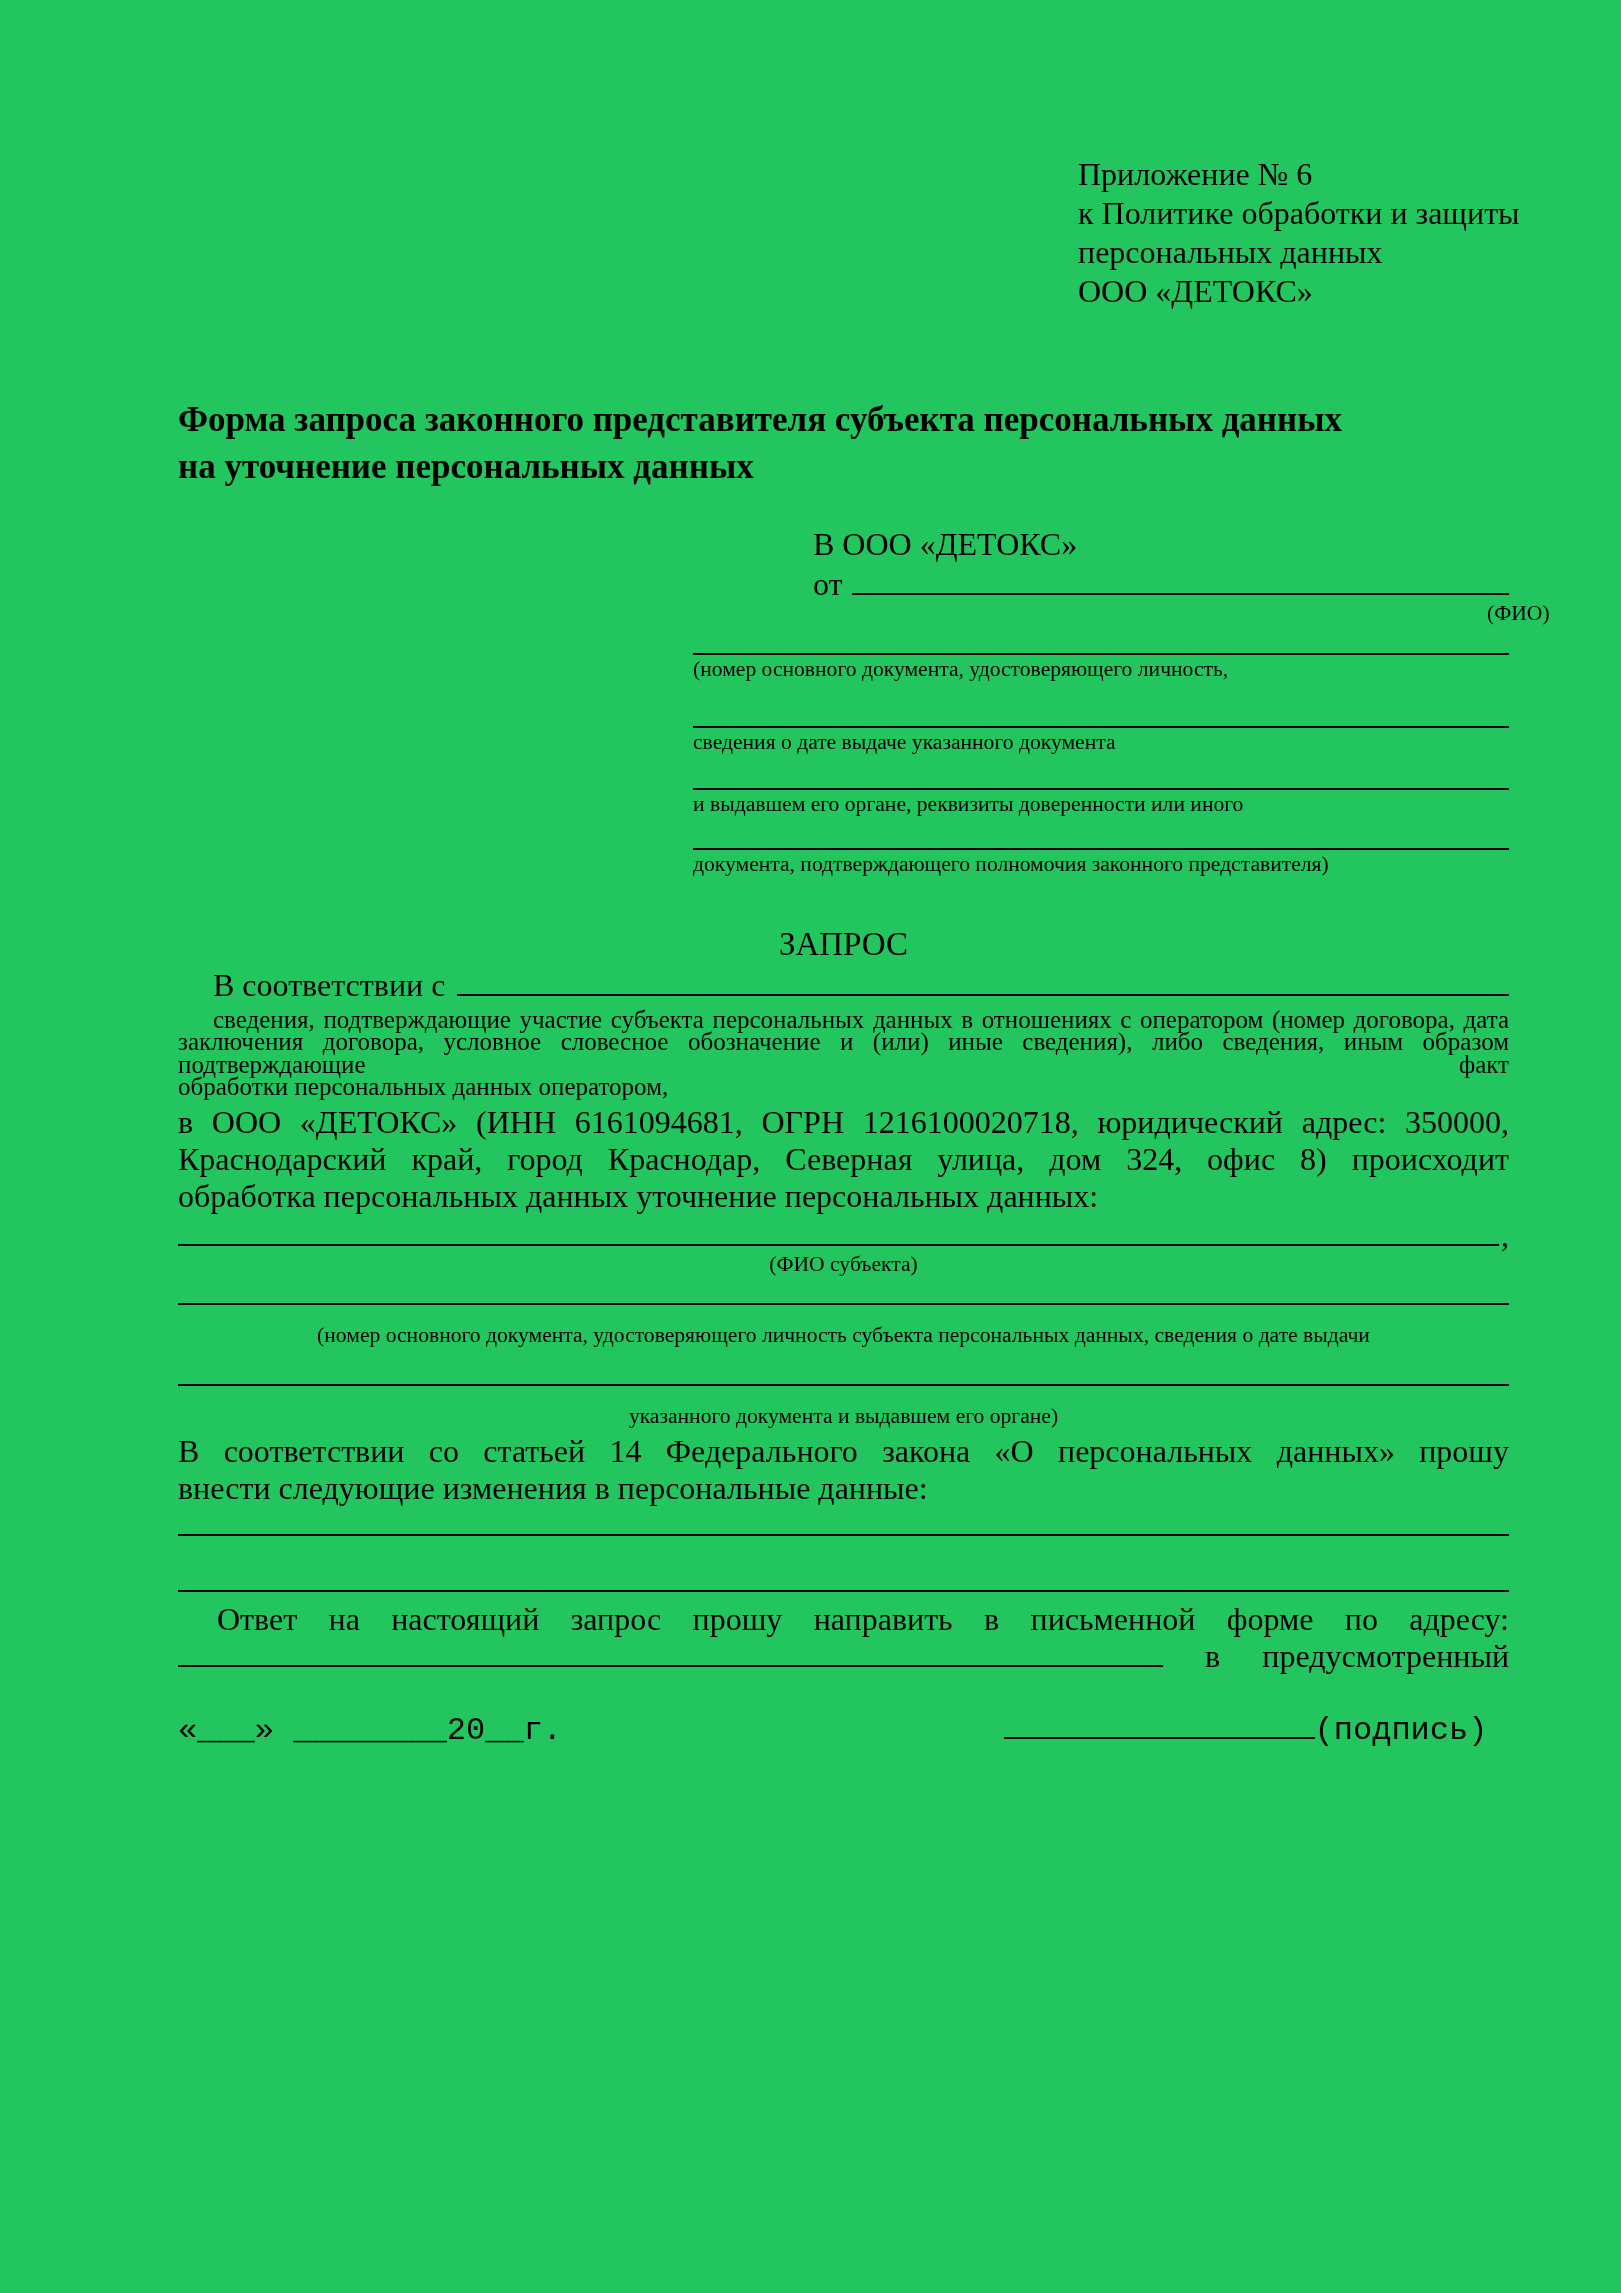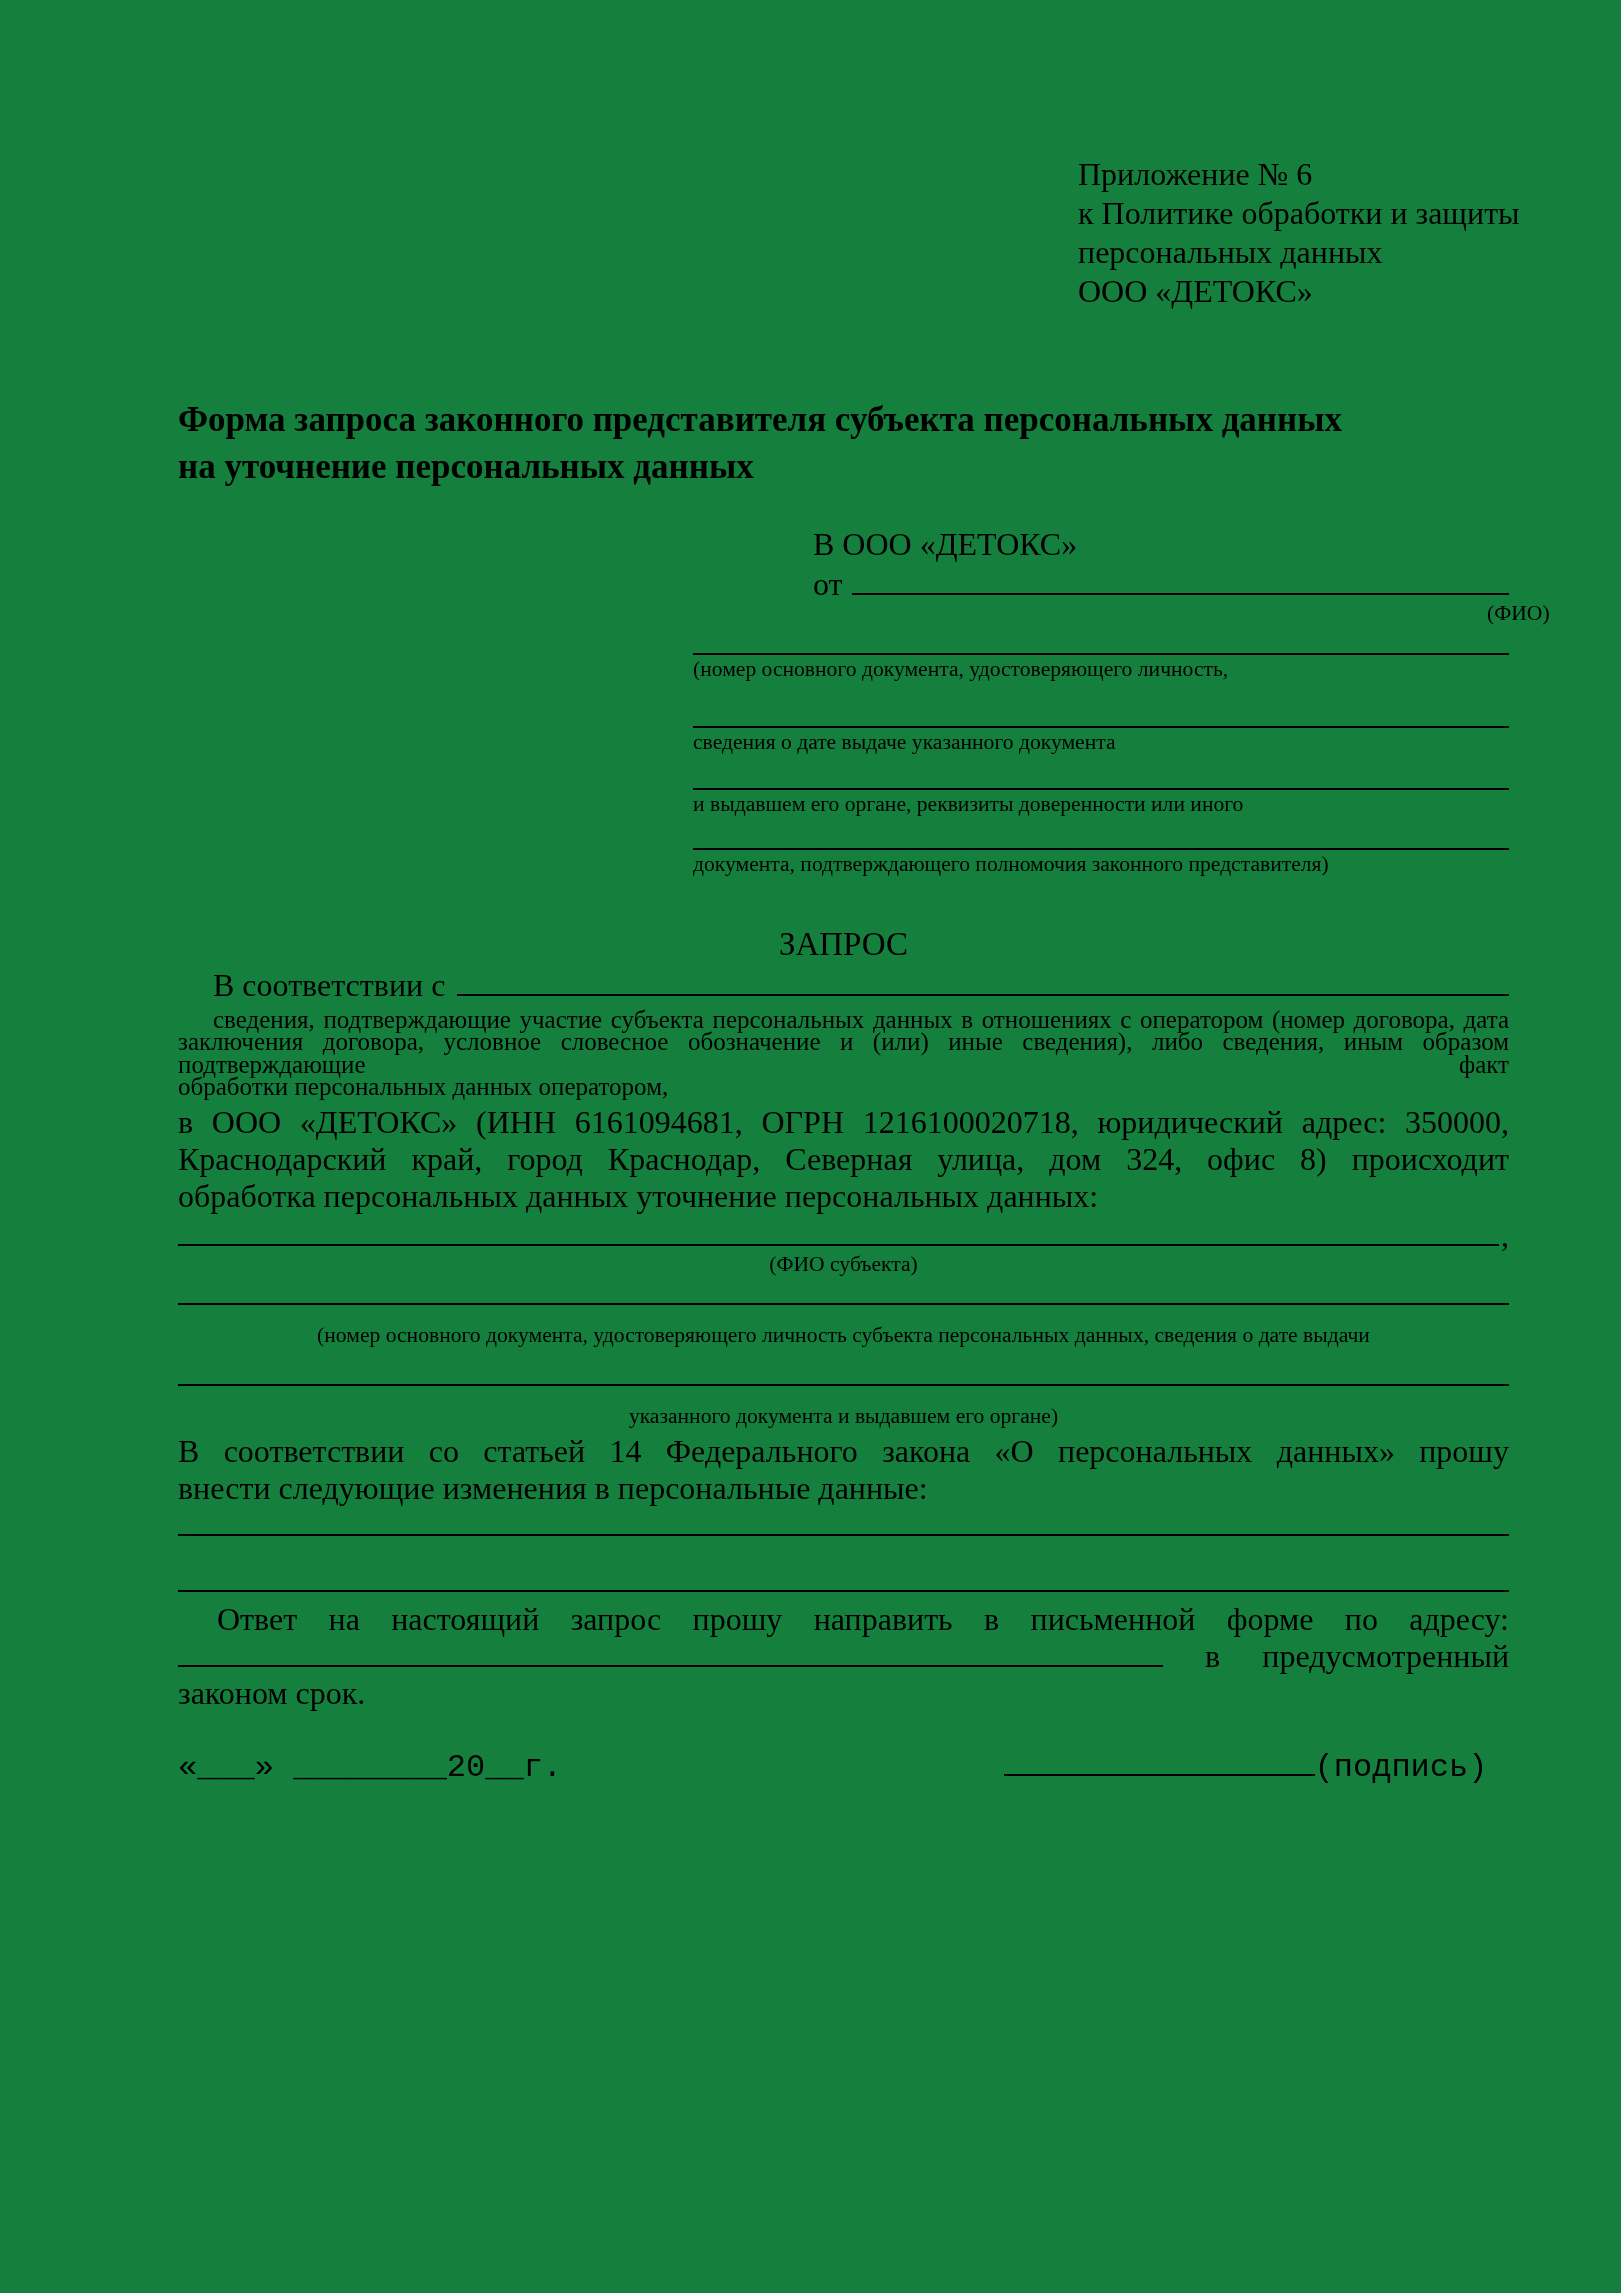--- a/index.html
+++ b/index.html
@@ -1,21 +1,21 @@
 <!DOCTYPE html>
 <html lang="ru"><head>
 <meta charset="utf-8">
 <style>
   html, body { margin: 0; padding: 0; background: #ffffff; }
   .page {
     position: relative;
     width: 1621px;
     height: 2294px;
     margin: 0 auto;
-    background: #15803d;
+    background: #22c55e;
     color: #000000;
     font-family: "Liberation Serif", "DejaVu Serif", serif;
     overflow: hidden;
   }
   .content {
     position: absolute;
     left: 178px;
     top: 0;
     width: 1331px;
   }
@@ -194,21 +194,20 @@
 
     <div class="hr hrA"></div>
     <div class="hr hrB"></div>
 
     <div class="pline j reply1">Ответ на настоящий запрос прошу направить в письменной форме по адресу:</div>
     <div class="row reply2">
       <span class="fill"></span>
       <span>в</span>
       <span>предусмотренный</span>
     </div>
-    <div class="pline reply3">законом срок.</div>
 
     <div class="row footer">
       <span>«___» ________20__г.</span>
       <span class="sig-group">
         <span class="fill"></span>
         <span>(подпись)</span>
       </span>
     </div>
 
   </div>

